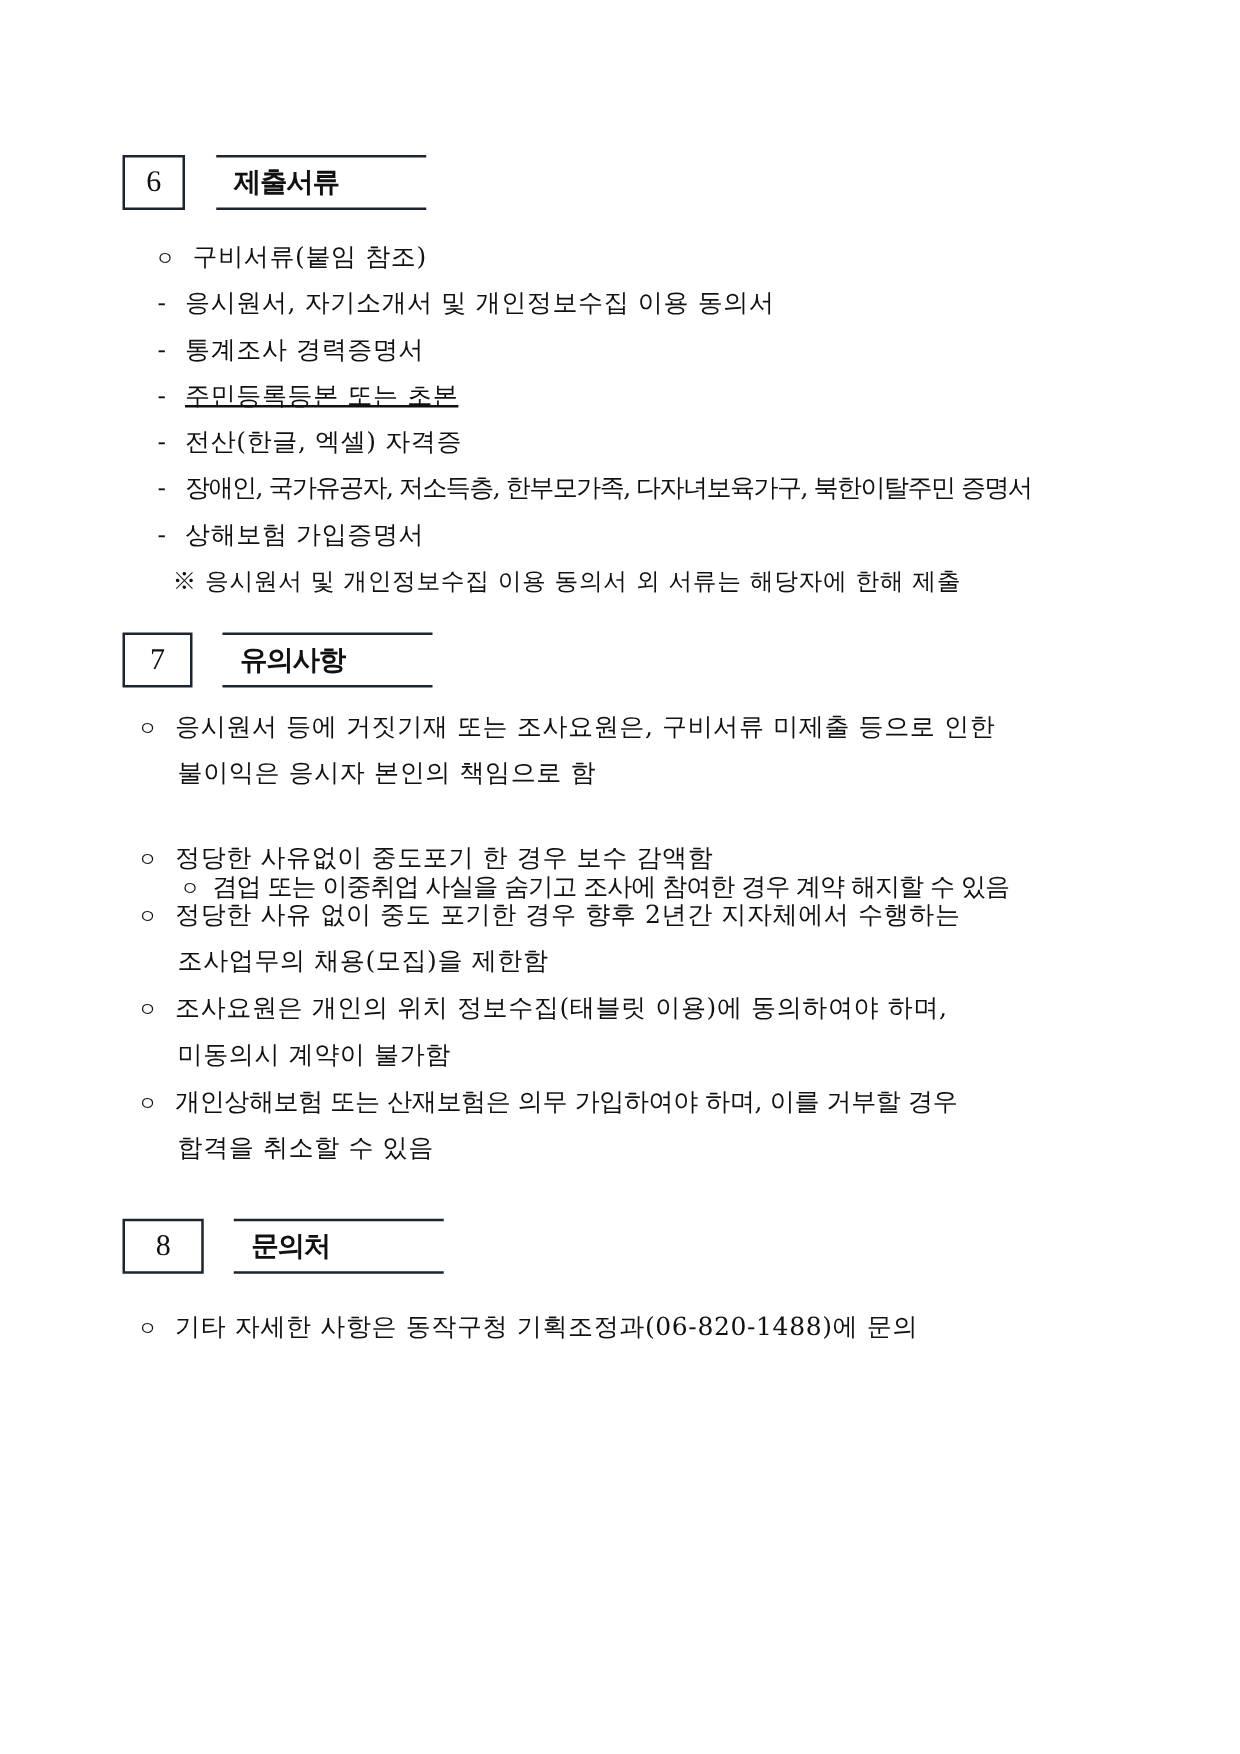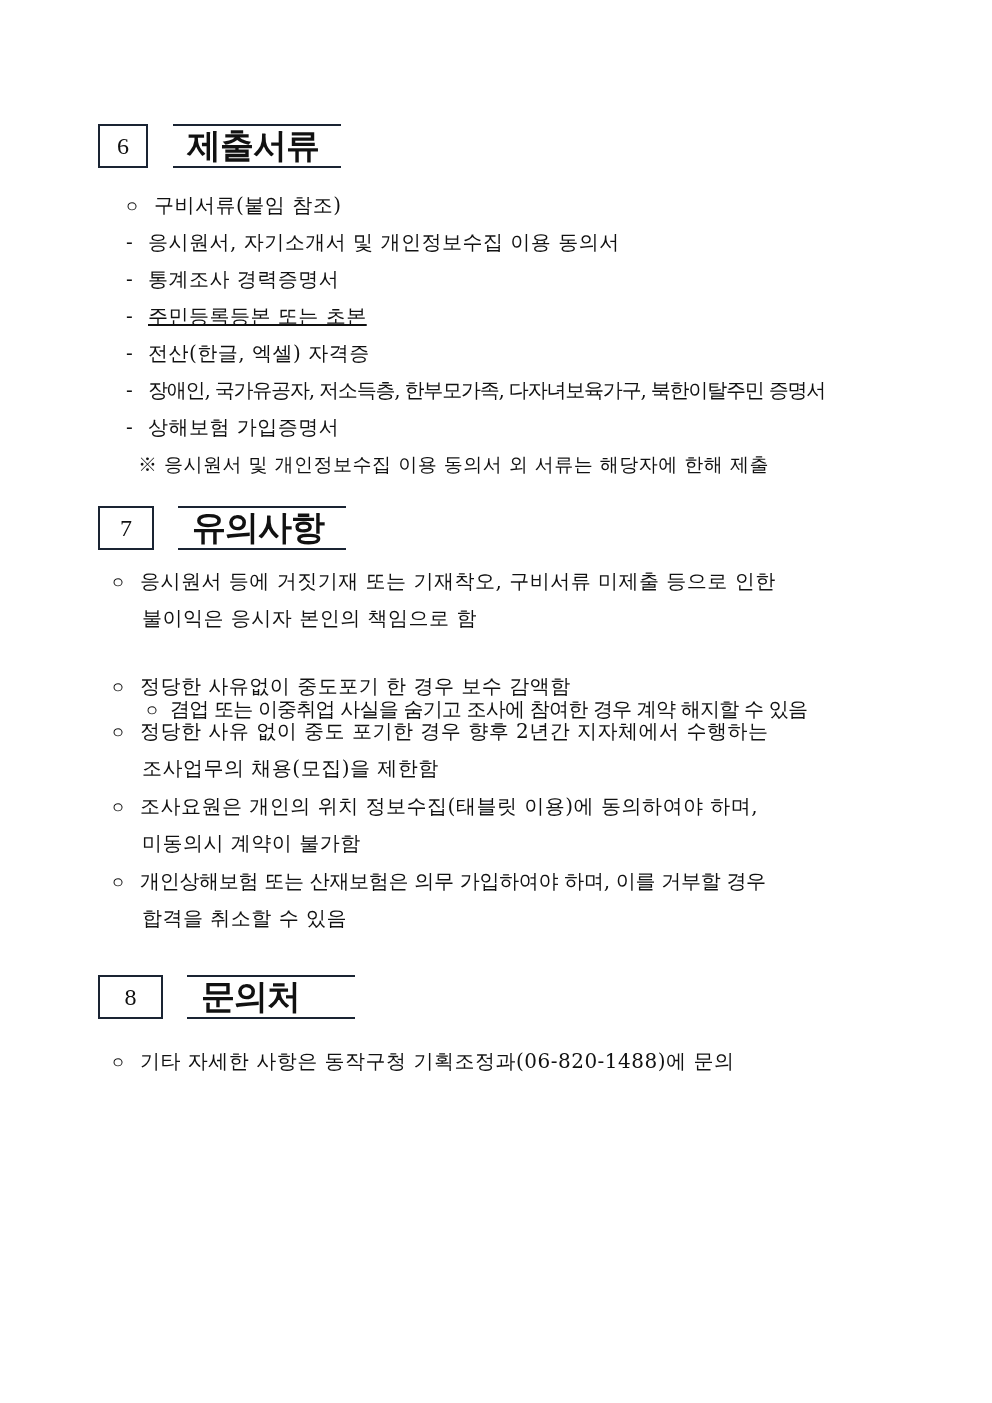--- a/index.html
+++ b/index.html
@@ -7,21 +7,21 @@
          font-family: "DejaVu Serif", "Liberation Serif", serif; color: #111; }
   .sec-head { position: absolute; left: 98px; height: 46px; }
   .num-box { position: absolute; left: 0; top: 0; width: 50px; height: 44px;
              border: 2px solid #1a2433; box-sizing: border-box;
              display: flex; align-items: center; justify-content: center;
              font-family: "Liberation Serif", serif; font-size: 24px; }
   .title-wrap { position: absolute; top: 0; height: 44px;
                 border-top: 2px solid #1a2433; border-bottom: 2px solid #1a2433;
                 box-sizing: border-box; display: flex; align-items: center; }
   .title-text { font-family: "DejaVu Sans", sans-serif; font-weight: bold;
-                font-size: 34px; letter-spacing: -1px; padding-left: 14px; }
+                font-size: 22px; letter-spacing: -1px; padding-left: 14px; }
   .line { position: absolute; font-size: 20px; white-space: nowrap; letter-spacing: 0.5px; }
   .bullet { display: inline-block; width: 30px; font-family: "DejaVu Sans", sans-serif; font-size: 16px; }
   .dash { display: inline-block; width: 22px; }
   .note { font-size: 19px; }
 </style>
 </head>
 <body>
 
 <div class="sec-head" style="top:124px;">
   <div class="num-box">6</div>
@@ -41,21 +41,21 @@
 <div class="line" style="left:126px; top:414px;"><span class="dash">-</span><span>상해보험 가입증명서</span></div>
 <div class="line note" style="left:138px; top:452px;">※ 응시원서 및 개인정보수집 이용 동의서 외 서류는 해당자에 한해 제출</div>
 
 <div class="sec-head" style="top:506px;">
   <div class="num-box" style="width:56px;">7</div>
   <div class="title-wrap" style="left:80px; width:168px;text-align:right;">
     <span class="title-text">유의사항</span>
   </div>
 </div>
 
-<div class="line" style="left:110px; top:568px;"><span class="bullet">ㅇ</span><span>응시원서 등에 거짓기재 또는 기재착오, 구비서류 미제출 등으로 인한</span></div>
+<div class="line" style="left:110px; top:568px;"><span class="bullet">ㅇ</span><span>응시원서 등에 거짓기재 또는 조사요원은, 구비서류 미제출 등으로 인한</span></div>
 <div class="line" style="left:142px; top:605px;">불이익은 응시자 본인의 책임으로 함</div>
 <div class="line" style="left:110px; top:673px;"><span class="bullet">ㅇ</span><span>정당한 사유없이 중도포기 한 경우 보수 감액함</span></div>
 <div class="line" style="left:110px; top:696px; letter-spacing:-0.8px;margin-left:34px;"><span class="bullet" style="width:26px;">ㅇ</span><span>겸업 또는 이중취업 사실을 숨기고 조사에 참여한 경우 계약 해지할 수 있음</span></div>
 <div class="line" style="left:110px; top:718px;"><span class="bullet">ㅇ</span><span>정당한 사유 없이 중도 포기한 경우 향후 2년간 지자체에서 수행하는</span></div>
 <div class="line" style="left:142px; top:755px;">조사업무의 채용(모집)을 제한함</div>
 <div class="line" style="left:110px; top:793px;"><span class="bullet">ㅇ</span><span>조사요원은 개인의 위치 정보수집(태블릿 이용)에 동의하여야 하며,</span></div>
 <div class="line" style="left:142px; top:830px;">미동의시 계약이 불가함</div>
 <div class="line" style="left:110px; top:868px; letter-spacing:-0.3px;"><span class="bullet">ㅇ</span><span>개인상해보험 또는 산재보험은 의무 가입하여야 하며, 이를 거부할 경우</span></div>
 <div class="line" style="left:142px; top:905px;">합격을 취소할 수 있음</div>
 

